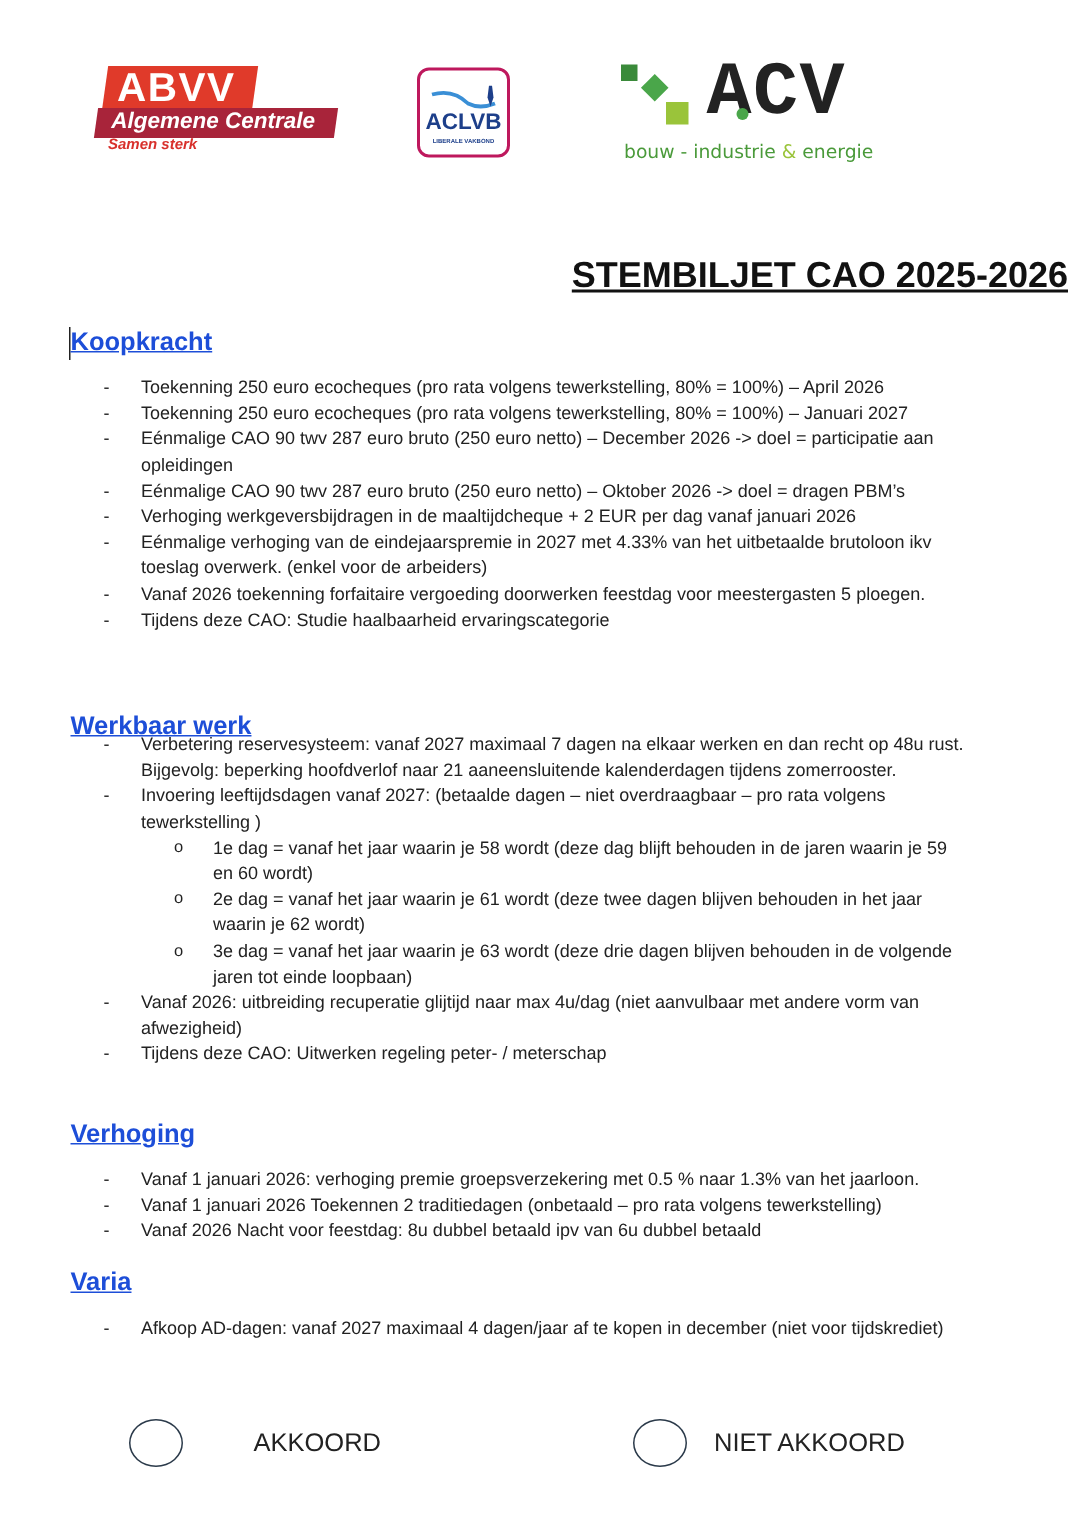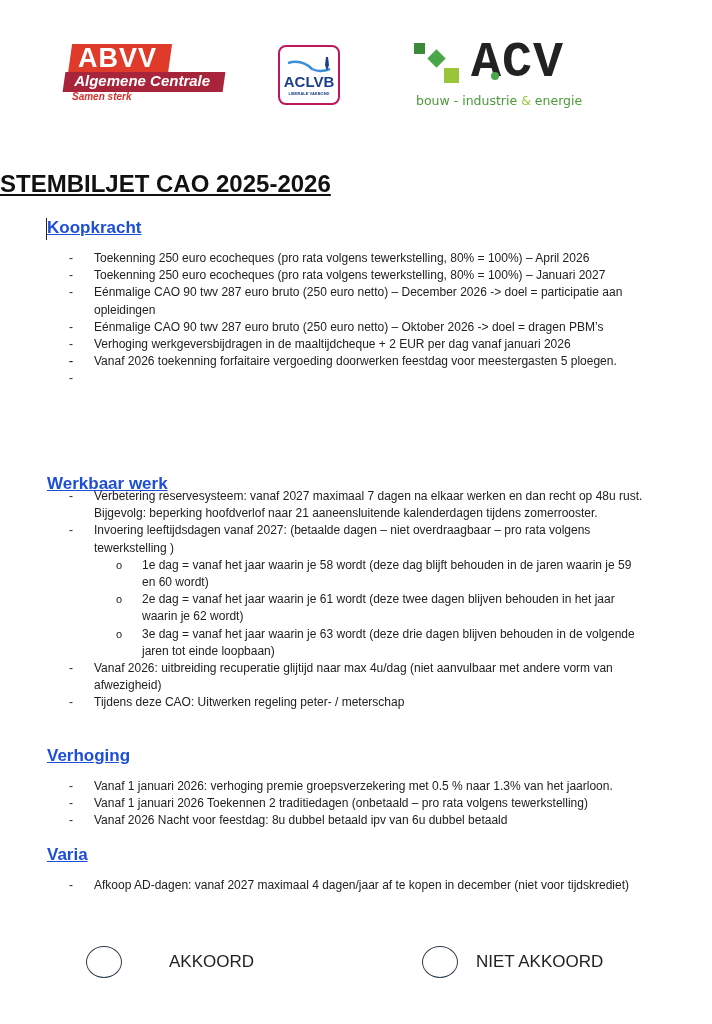--- a/index.html
+++ b/index.html
@@ -31,21 +31,21 @@
   .acv { left: 414px; top: 40px; width: 170px; height: 72px; }
   .acv .sq { position: absolute; }
   .acv .name { position: absolute; left: 57px; top: -6px; font-size: 50px; font-weight: bold;
                color: #222; letter-spacing: 1px; font-family: Liberation Mono, monospace; }
   .acv .dot { position: absolute; left: 77px; top: 32px; width: 8px; height: 8px; border-radius: 50%; background: #4aa64a; }
   .acv .tag { position: absolute; left: 2px; top: 53px; font-size: 12.5px; color: #4a9a3a;
               white-space: nowrap; font-family: "DejaVu Sans", sans-serif; }
   .acv .tag .amp { color: #9ac43a; }
 
   
-  .title { position: absolute; left: 0; right: 0; top: 170px; text-align: left;
+  .title { position: absolute; left: 0; right: 0; top: 170px; text-align: right;
            font-size: 24px; font-weight: bold; text-decoration: underline; color: #111; }
 
   .section { position: absolute; left: 47px; font-size: 17px; font-weight: bold;
              text-decoration: underline; color: #1d4ed8; }
   .cursor { position: absolute; left: 46px; top: 218px; width: 1px; height: 22px; background: #222; }
 
   ul.items { position: absolute; margin: 0; padding: 0; list-style: none;
              left: 66px; width: 580px; font-size: 12px; line-height: 17.2px; color: #222; }
   ul.items li { position: relative; padding-left: 28px; }
   ul.items li .dash { position: absolute; left: 3px; top: 0; }
@@ -93,23 +93,23 @@
 
 <div class="cursor"></div>
 
 <div class="section" style="top:218px;">Koopkracht</div>
 <ul class="items" style="top:250px;">
   <li><span class="dash">-</span><span>Toekenning 250 euro ecocheques (pro rata volgens tewerkstelling, 80% = 100%) – April 2026</span></li>
   <li><span class="dash">-</span><span>Toekenning 250 euro ecocheques (pro rata volgens tewerkstelling, 80% = 100%) – Januari 2027</span></li>
   <li><span class="dash">-</span><span>Eénmalige CAO 90 twv 287 euro bruto (250 euro netto) – December 2026 -&gt; doel = participatie aan opleidingen</span></li>
   <li><span class="dash">-</span><span>Eénmalige CAO 90 twv 287 euro bruto (250 euro netto) – Oktober 2026 -&gt; doel = dragen PBM’s</span></li>
   <li><span class="dash">-</span><span>Verhoging werkgeversbijdragen in de maaltijdcheque + 2 EUR per dag vanaf januari 2026</span></li>
-  <li><span class="dash">-</span></li>
+  <li><span class="dash">-</span><span>Eénmalige verhoging van de eindejaarspremie in 2027 met 4.33% van het uitbetaalde brutoloon ikv toeslag overwerk. (enkel voor de arbeiders)</span></li>
   <li><span class="dash">-</span><span>Vanaf 2026 toekenning forfaitaire vergoeding doorwerken feestdag voor meestergasten 5 ploegen.</span></li>
-  <li><span class="dash">-</span></li>
+  <li><span class="dash">-</span><span>Tijdens deze CAO: Studie haalbaarheid ervaringscategorie</span></li>
 </ul>
 
 <div class="section" style="top:474px;">Werkbaar werk</div>
 <ul class="items" style="top:488px;">
   <li><span class="dash">-</span><span>Verbetering reservesysteem: vanaf 2027 maximaal 7 dagen na elkaar werken en dan recht op 48u rust. Bijgevolg: beperking hoofdverlof naar 21 aaneensluitende kalenderdagen tijdens zomerrooster.</span></li>
   <li><span class="dash">-</span><span>Invoering leeftijdsdagen vanaf 2027: (betaalde dagen – niet overdraagbaar – pro rata volgens tewerkstelling )</span>
     <ul class="sub">
       <li style="position:relative;padding-left:48px;margin-left:-28px;">
           <span class="bullet" style="position:absolute;left:50px;">o</span>
           <span style="display:block;padding-left:28px;">1e dag = vanaf het jaar waarin je 58 wordt (deze dag blijft behouden in de jaren waarin je 59 en 60 wordt)</span>

